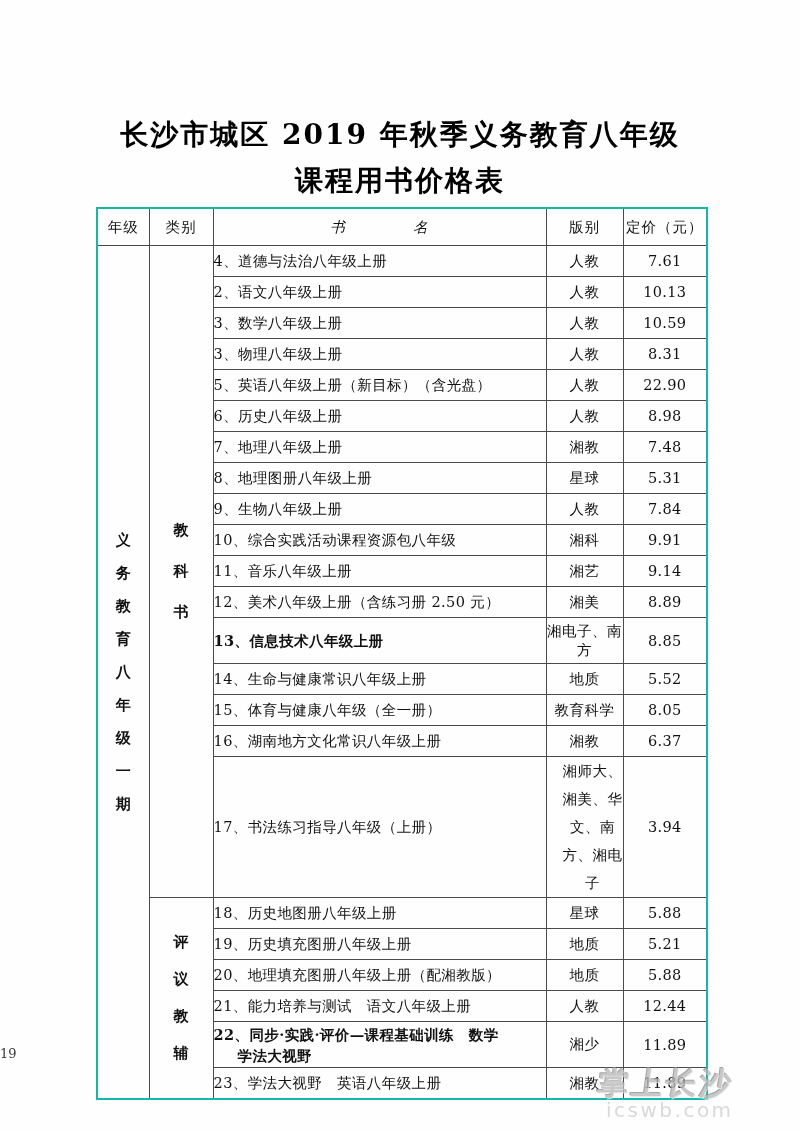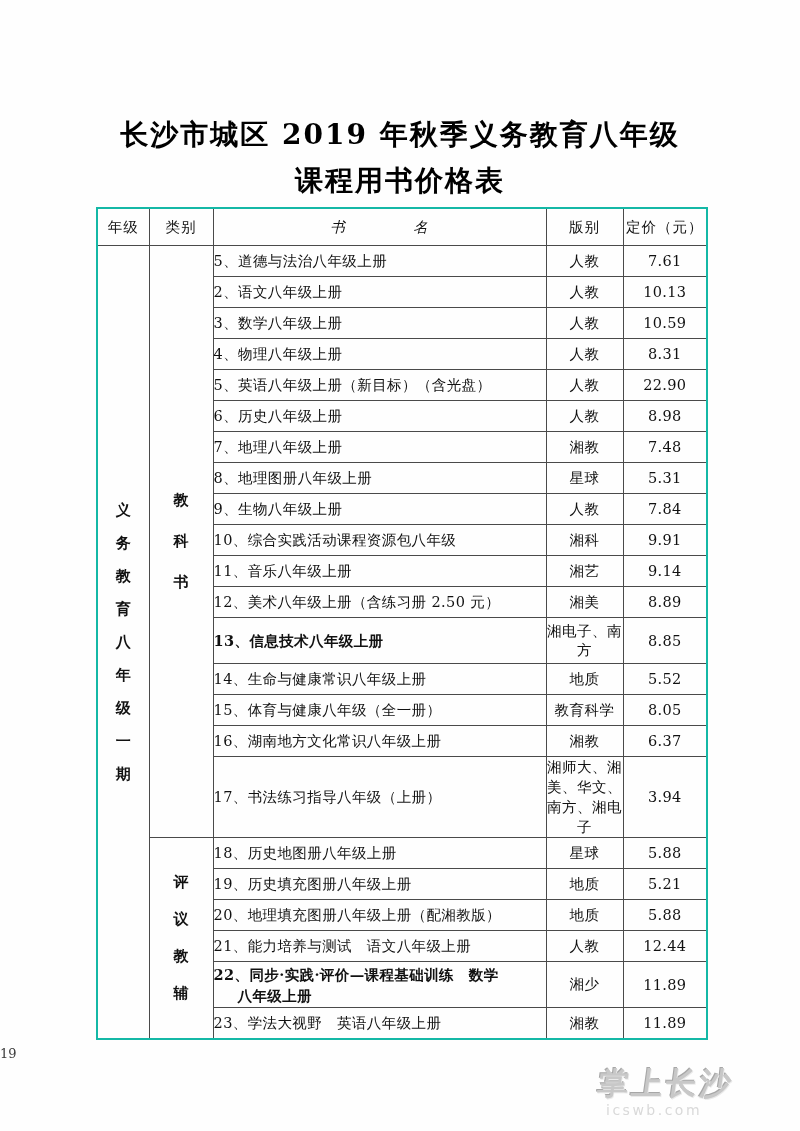--- a/index.html
+++ b/index.html
@@ -164,21 +164,21 @@
     font-size: 31px;
     letter-spacing: 3px;
     color: #b9b9b9;
     line-height: 34px;
     text-align: left;
     transform: skewX(-8deg);
     text-shadow: 1px 1px 0 #e6e6e6, -1px -1px 0 #8f8f8f;
   }
   .wm-url {
     font-family: "DejaVu Sans", "Liberation Sans", sans-serif;
-    font-size: 14px;
+    font-size: 20px;
     letter-spacing: 2.5px;
     color: #cfcfcf;
     line-height: 18px;
     margin-top: 1px;
     margin-left: 8px;
   }
 </style>
 </head>
 <body>
 
@@ -223,37 +223,37 @@
                 <span>期</span>
               </div>
           </td>
           <td class="cell-vert" rowspan="17">
             <div class="vert-text vert-cat">
                 <span>教</span>
                 <span>科</span>
                 <span>书</span>
               </div>
           </td>
-          <td class="cell-name">5、道德与法治八年级上册</td>
+          <td class="cell-name">4、道德与法治八年级上册</td>
           <td class="cell-pub">人教</td>
           <td class="cell-price">7.61</td>
         </tr>
 
         <tr>
           <td class="cell-name">2、语文八年级上册</td>
           <td class="cell-pub">人教</td>
           <td class="cell-price">10.13</td>
         </tr>
         <tr>
           <td class="cell-name">3、数学八年级上册</td>
           <td class="cell-pub">人教</td>
           <td class="cell-price">10.59</td>
         </tr>
         <tr>
-          <td class="cell-name">4、物理八年级上册</td>
+          <td class="cell-name">3、物理八年级上册</td>
           <td class="cell-pub">人教</td>
           <td class="cell-price">8.31</td>
         </tr>
         <tr>
           <td class="cell-name">5、英语八年级上册（新目标）（含光盘）</td>
           <td class="cell-pub">人教</td>
           <td class="cell-price">22.90</td>
         </tr>
         <tr>
           <td class="cell-name">6、历史八年级上册</td>
@@ -305,21 +305,21 @@
           <td class="cell-pub">教育科学</td>
           <td class="cell-price">8.05</td>
         </tr>
         <tr>
           <td class="cell-name">16、湖南地方文化常识八年级上册</td>
           <td class="cell-pub">湘教</td>
           <td class="cell-price">6.37</td>
         </tr>
         <tr>
           <td class="cell-name" style="height:62px;">17、书法练习指导八年级（上册）</td>
-          <td class="cell-pub" style="line-height:20px;">湘师大、湘美、华文、南方、湘电子</td>
+          <td class="cell-pub" style="line-height:28px;padding-left:16px;">湘师大、湘美、华文、南方、湘电子</td>
           <td class="cell-price">3.94</td>
         </tr>
 
         <tr>
           <td class="cell-vert" rowspan="6">
             <div class="vert-text vert-cat2">
                 <span>评</span>
                 <span>议</span>
                 <span>教</span>
                 <span>辅</span>
@@ -340,21 +340,21 @@
           <td class="cell-price">5.88</td>
         </tr>
         <tr>
           <td class="cell-name">21、能力培养与测试　语文八年级上册</td>
           <td class="cell-pub">人教</td>
           <td class="cell-price">12.44</td>
         </tr>
         <tr>
           <td class="cell-name two-line">
             <span>22、同步·实践·评价—课程基础训练　数学</span>
-            <span class="l2">八年级上册</span>
+            <span class="l2">学法大视野</span>
           </td>
           <td class="cell-pub">湘少</td>
           <td class="cell-price">11.89</td>
         </tr>
         <tr>
           <td class="cell-name">23、学法大视野　英语八年级上册</td>
           <td class="cell-pub">湘教</td>
           <td class="cell-price">11.89</td>
         </tr>
 

